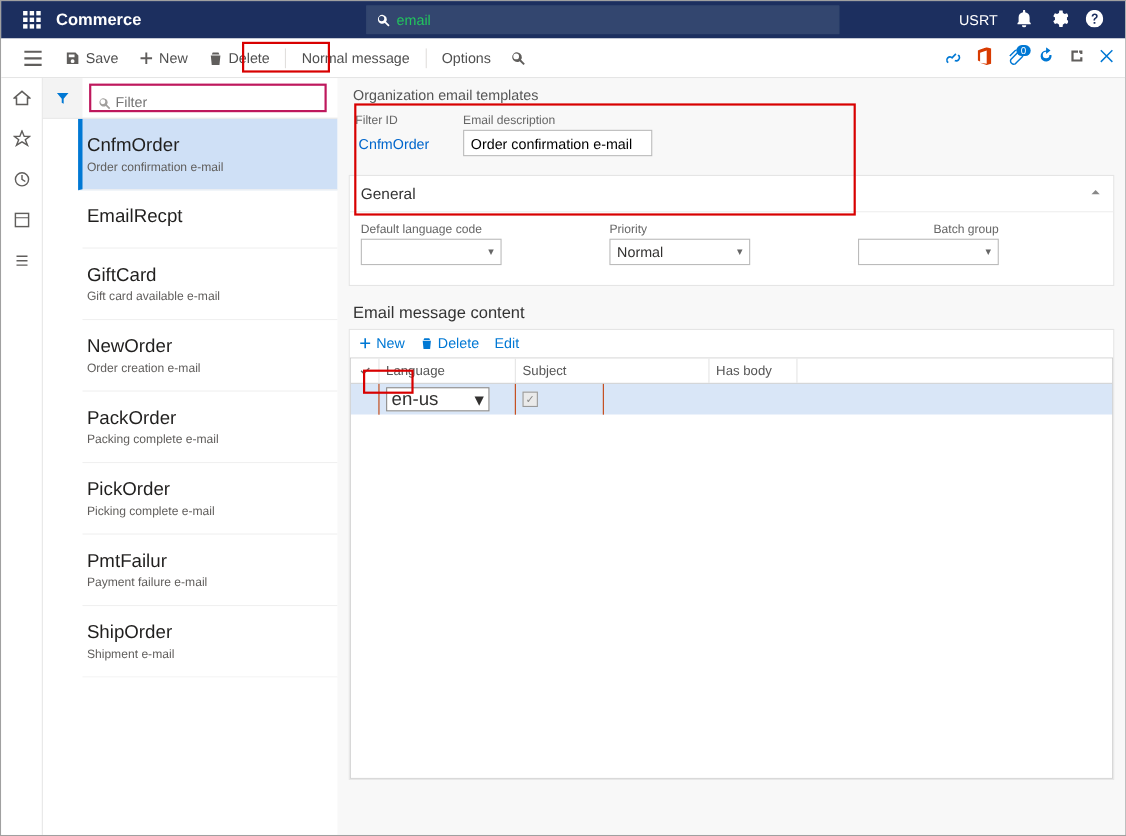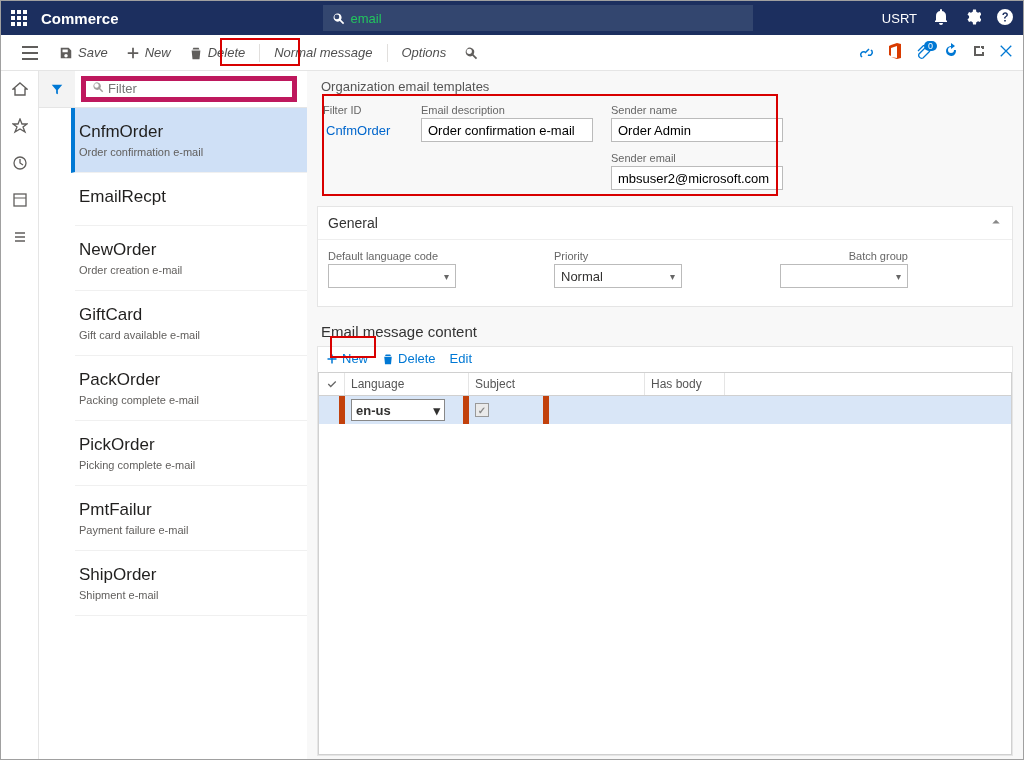--- a/index.html
+++ b/index.html
@@ -1,48 +1,48 @@
 <!DOCTYPE html>
 <html><head>
 <meta charset="utf-8">
 <style>
   * { box-sizing: border-box; margin: 0; padding: 0; font-family: "Segoe UI", Tahoma, sans-serif; }
   body { background: #f3f3f3; color: #323130; font-size: 13px; width: 1024px; height: 760px; overflow: hidden; border:1px solid #a0a0a0; }
-  .topbar { height: 34px; background: #1c2f5f; color: #fff; display: flex; align-items: center; padding: 0 10px; gap: 14px; }
+  .topbar { height: 34px; background: #1c2f5f; color: #fff; display: flex; align-items: center; padding: 0 20px; gap: 14px; }
   .waffle { display: grid; grid-template-columns: repeat(3,4px); grid-template-rows: repeat(3,4px); gap: 2px; }
   .waffle span { background: #fff; width:4px; height:4px; }
   .brand { font-size: 15px; font-weight: 600; }
   .searchbox { margin-left: 190px; width: 430px; height: 26px; background: #33466f; border: 1px solid #33466f; display: flex; align-items: center; padding: 0 8px; gap:6px; color:#fff; }
   .searchbox input { background: transparent; border: none; color: #22c55e; outline: none; flex: 1; font-size: 13px; }
   .top-right { margin-left: auto; display: flex; align-items: center; gap: 16px; }
   .top-icon svg { fill:#fff; }
   .usrt { font-size: 13px; }
 
   .ribbon { height: 36px; background: #fff; border-bottom: 1px solid #e5e5e5; display: flex; align-items: center; padding: 0 10px; gap: 2px; }
-  .rb-btn { display: flex; align-items: center; gap: 5px; padding: 4px 8px; color: #505050; cursor: pointer; font-size: 13px; font-style: italic; }
+  .rb-btn { display: flex; align-items: center; gap: 5px; padding: 4px 8px; color: #505050; cursor: pointer; font-size: 13px; }
   .rb-btn svg { fill: #605e5c; }
   .rb-sep { width: 1px; height: 18px; background: #e1dfdd; margin: 0 4px; }
   .ribbon-right { margin-left: auto; display:flex; align-items:center; gap:12px; }
   .badge { background:#0078d4; color:#fff; font-size:9px; border-radius:8px; padding:0 4px; position:absolute; top:-4px; right:-6px; }
   .ic-wrap { position:relative; display:flex; align-items:center; }
 
   .hlbox1 { position:absolute; border:2px solid #d80000; pointer-events:none; }
   .hl-emailmsg { top:38px; left:220px; width:80px; height:28px; }
   .hl-header { top:94px; left:322px; width:456px; height:102px; }
   .hl-new { top:336px; left:330px; width:46px; height:22px; }
 
   .content { display: flex; height: calc(100% - 70px); }
   .leftrail { width: 38px; background: #fff; border-right: 1px solid #e5e5e5; display: flex; flex-direction: column; align-items: center; padding-top: 10px; gap: 18px; }
   .leftrail svg { fill:#605e5c; }
 
   .listcol { width: 268px; background: #fff; display:flex; flex-direction:column; }
   .listcol-top { display:flex; align-items:center; height:36px; gap:6px; padding:0 4px 0 0; }
   .funnel { width:36px; display:flex; align-items:center; justify-content:center; height:36px; color:#0078d4; background:#f3f3f3;}
   .funnel svg { fill:#0078d4;}
-  .filterbox { flex:1; border:5px solid #be185d; height:26px; display:flex; align-items:flex-start; padding:0 6px; color:#a19f9d; gap:4px; margin: 4px 6px 4px 0;}
+  .filterbox { flex:1; border:2px solid #be185d; height:26px; display:flex; align-items:flex-end; padding:0 6px; color:#a19f9d; gap:4px; margin: 4px 6px 4px 0;}
   .filterbox input { border:none; outline:none; flex:1; font-size:13px; color:#323130; }
   .tpl-list { border-top:1px solid #e5e5e5; overflow:auto; padding-left:36px; }
   .tpl-item { padding:14px 10px 14px 4px; border-bottom:1px solid #f0f0f0; cursor:pointer; }
   .tpl-item.active { background:#cfe0f6; border-left:4px solid #0078d4; margin-left:-4px; padding-left:4px;}
   .tpl-title { font-size:17px; color:#201f1e; margin-bottom:4px;}
   .tpl-sub { font-size:11px; color:#605e5c; }
 
   .main { flex:1; background:#f8f8f8; overflow:auto; padding:8px 10px; }
   .page-heading { font-size:13px; color:#555; margin:0 0 6px 4px; }
   .formrow { display:flex; gap:18px; padding:4px 6px 10px 6px; }
@@ -62,21 +62,21 @@
   .emc-btn { display:flex; align-items:center; gap:4px; color:#0078d4; font-size:13px; cursor:pointer; }
   .emc-btn svg { fill:#0078d4; }
   .grid { border:1px solid #d0d0d0; background:#fff; margin-top:2px; }
   .grid-head { display:flex; background:#fff; border-bottom:1px solid #d0d0d0;}
   .gh { font-size:12px; color:#555; padding:4px 6px; border-right:1px solid #e5e5e5;}
   .gh.chk { width:26px; display:flex; align-items:center; justify-content:center;}
   .gh.lang { width:124px; }
   .gh.subj { width:176px; }
   .gh.body { flex:0 0 80px; }
   .grid-row { display:flex; background:#d9e6f7; }
-  .gc { padding:3px 6px; font-size:13px; border-right:6px solid #c2410c;font-weight:bold;}
+  .gc { padding:3px 6px; font-size:17px; border-right:1px solid #c2410c;}
   .gc.chk { width:26px; display:flex; align-items:center; justify-content:center;}
   .gc.lang { width:124px; }
   .gc.subj { width:176px; color:#222;}
   .gc.body { flex:0 0 80px; display:flex; align-items:center;}
   .lang-input { border:1px solid #888; height:22px; width:94px; padding:0 4px; background:#fff; display:flex; align-items:center; justify-content:space-between;}
   .chkbox { width:14px; height:14px; border:1px solid #999; display:flex; align-items:center; justify-content:center; background:#eaeaea;}
   .chkbox::after { content:'✓'; font-size:10px; color:#888; }
   .grid-fill { height:330px; background:#fff; }
 
   .hamb { width:38px; display:flex; align-items:center; justify-content:center; height:36px;}
@@ -222,26 +222,26 @@
     <div class="tpl-list">
       <div class="tpl-item active">
           <div class="tpl-title">CnfmOrder</div>
           <div class="tpl-sub">Order confirmation e-mail</div>
         </div>
       <div class="tpl-item">
           <div class="tpl-title">EmailRecpt</div>
           <div class="tpl-sub"></div>
         </div>
       <div class="tpl-item">
+          <div class="tpl-title">GiftCard</div>
+          <div class="tpl-sub">Gift card available e-mail</div>
+        </div>
+      <div class="tpl-item">
           <div class="tpl-title">NewOrder</div>
           <div class="tpl-sub">Order creation e-mail</div>
-        </div>
-      <div class="tpl-item">
-          <div class="tpl-title">GiftCard</div>
-          <div class="tpl-sub">Gift card available e-mail</div>
         </div>
       <div class="tpl-item">
           <div class="tpl-title">PackOrder</div>
           <div class="tpl-sub">Packing complete e-mail</div>
         </div>
       <div class="tpl-item">
           <div class="tpl-title">PickOrder</div>
           <div class="tpl-sub">Picking complete e-mail</div>
         </div>
       <div class="tpl-item">
@@ -260,26 +260,20 @@
 
     <div class="formrow">
       <div class="fcol">
           <span class="flabel">Filter ID</span>
           <span class="flink">CnfmOrder</span>
         </div>
       <div class="fcol">
           <span class="flabel">Email description</span>
           <input class="ftext" value="Order confirmation e-mail" style="">
         </div>
-      <div class="fcol">
-        <span class="flabel">Sender name</span>
-        <input class="ftext" value="Order Admin" style="">
-        <span class="flabel" style="margin-top:8px;">Sender email</span>
-        <input class="ftext" value="mbsuser2@microsoft.com" style="">
-      </div>
     </div>
 
     <div class="section">
       <div class="sec-head">
         <span>General</span>
         <span><svg width="12" height="12" viewBox="0 0 16 16" fill="#888">
               <path d="M3 10l5-5 5 5z"></path>
             </svg></span>
       </div>
       <div class="sec-body">

